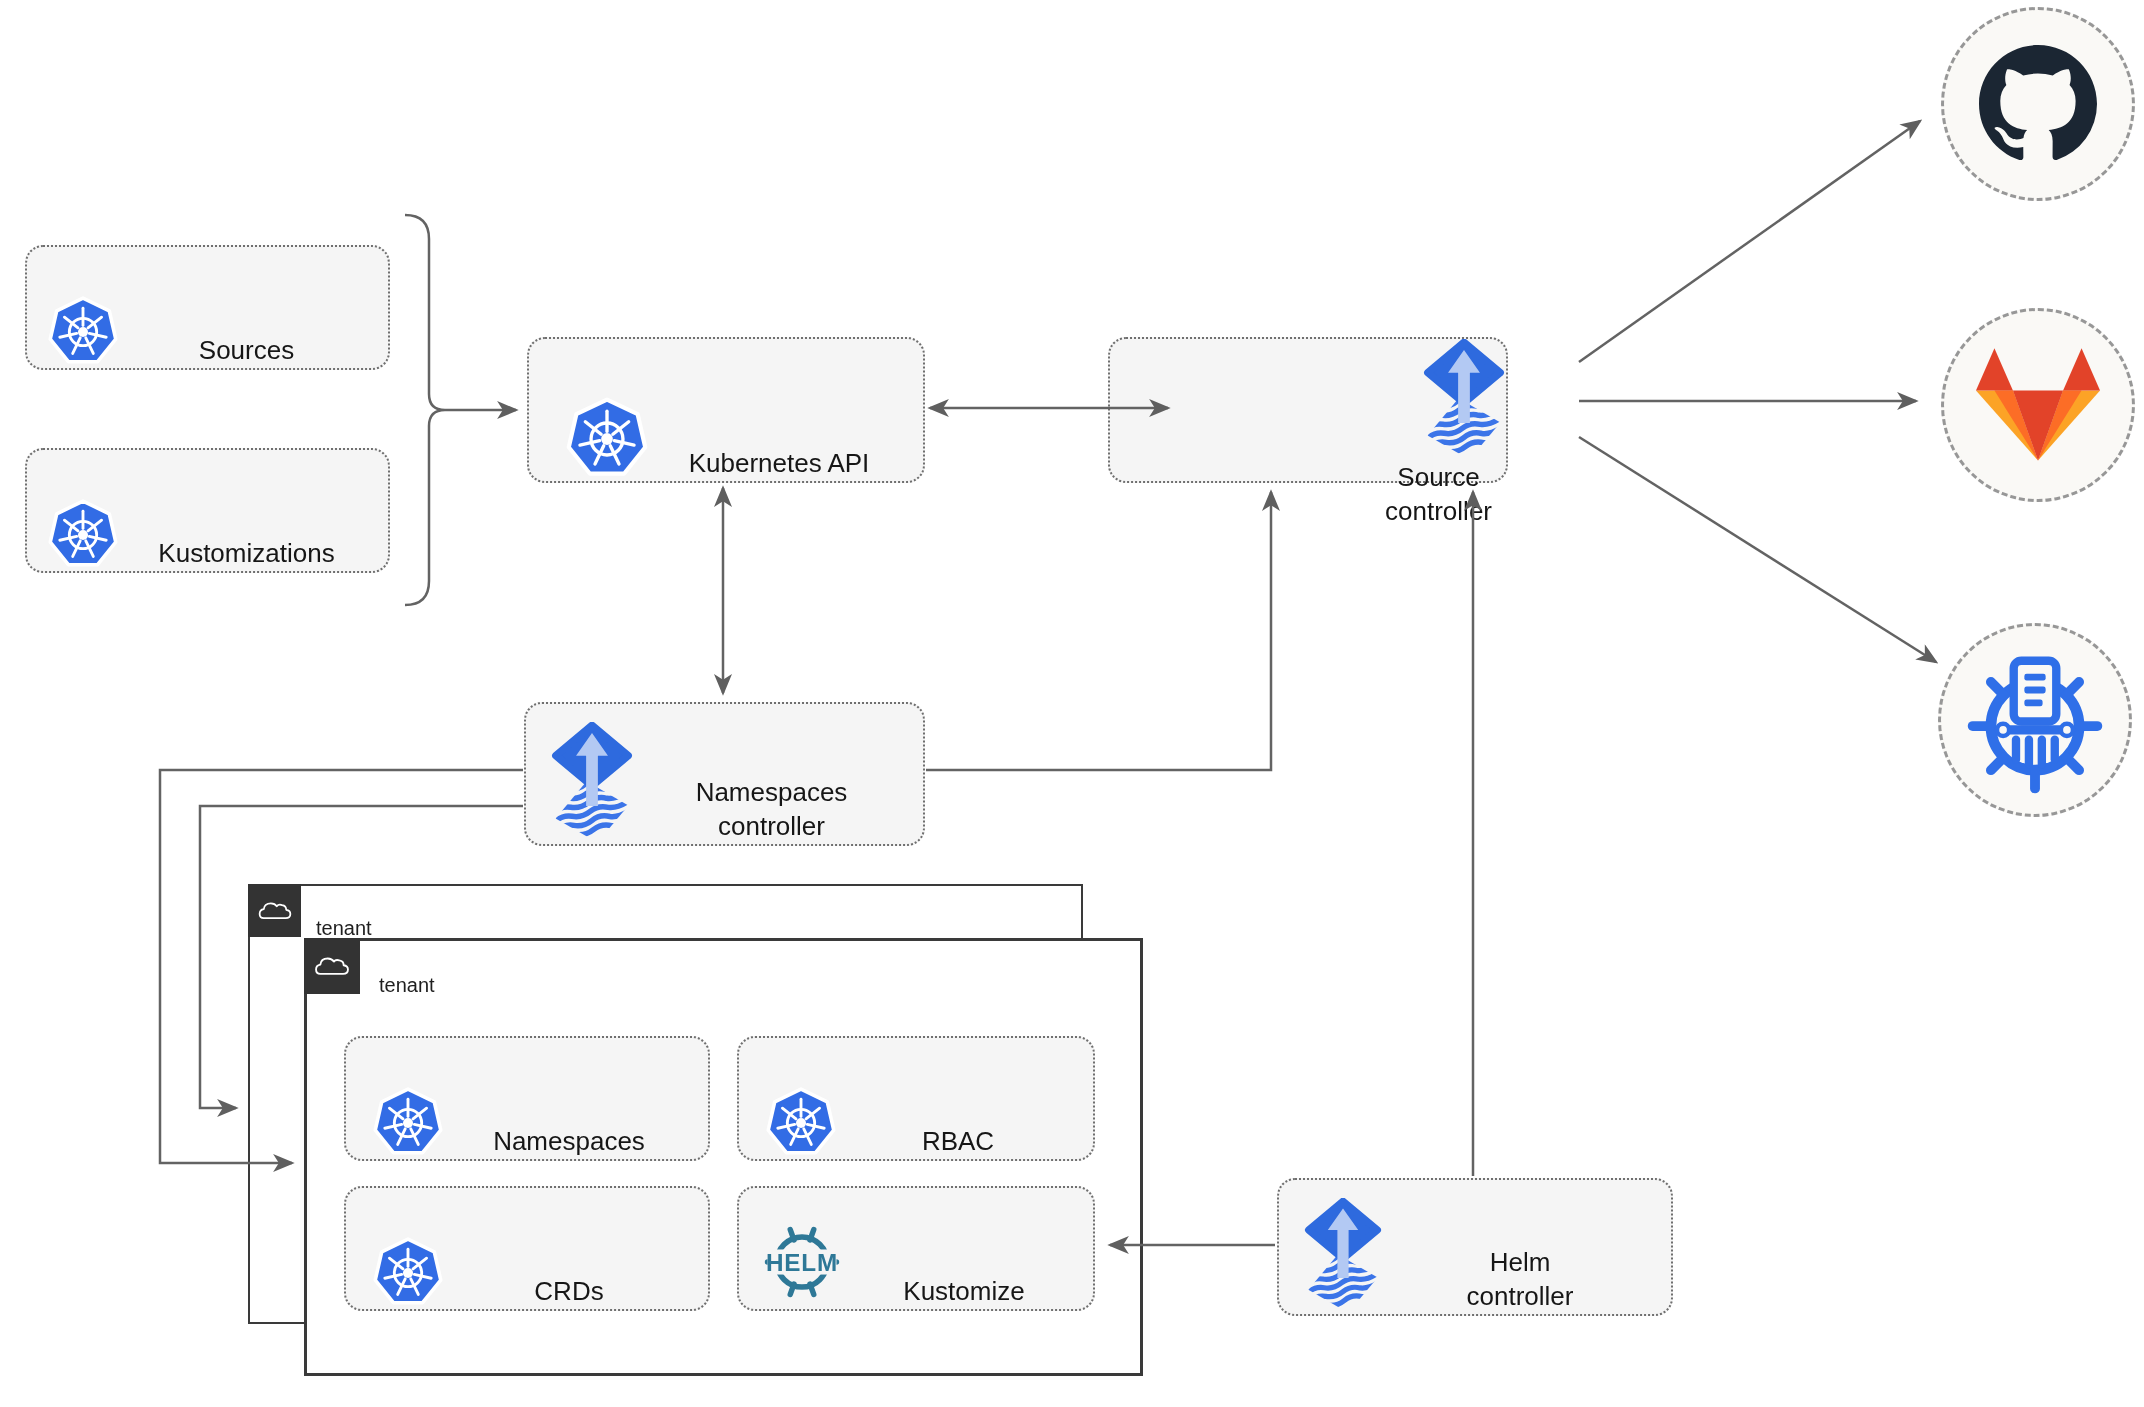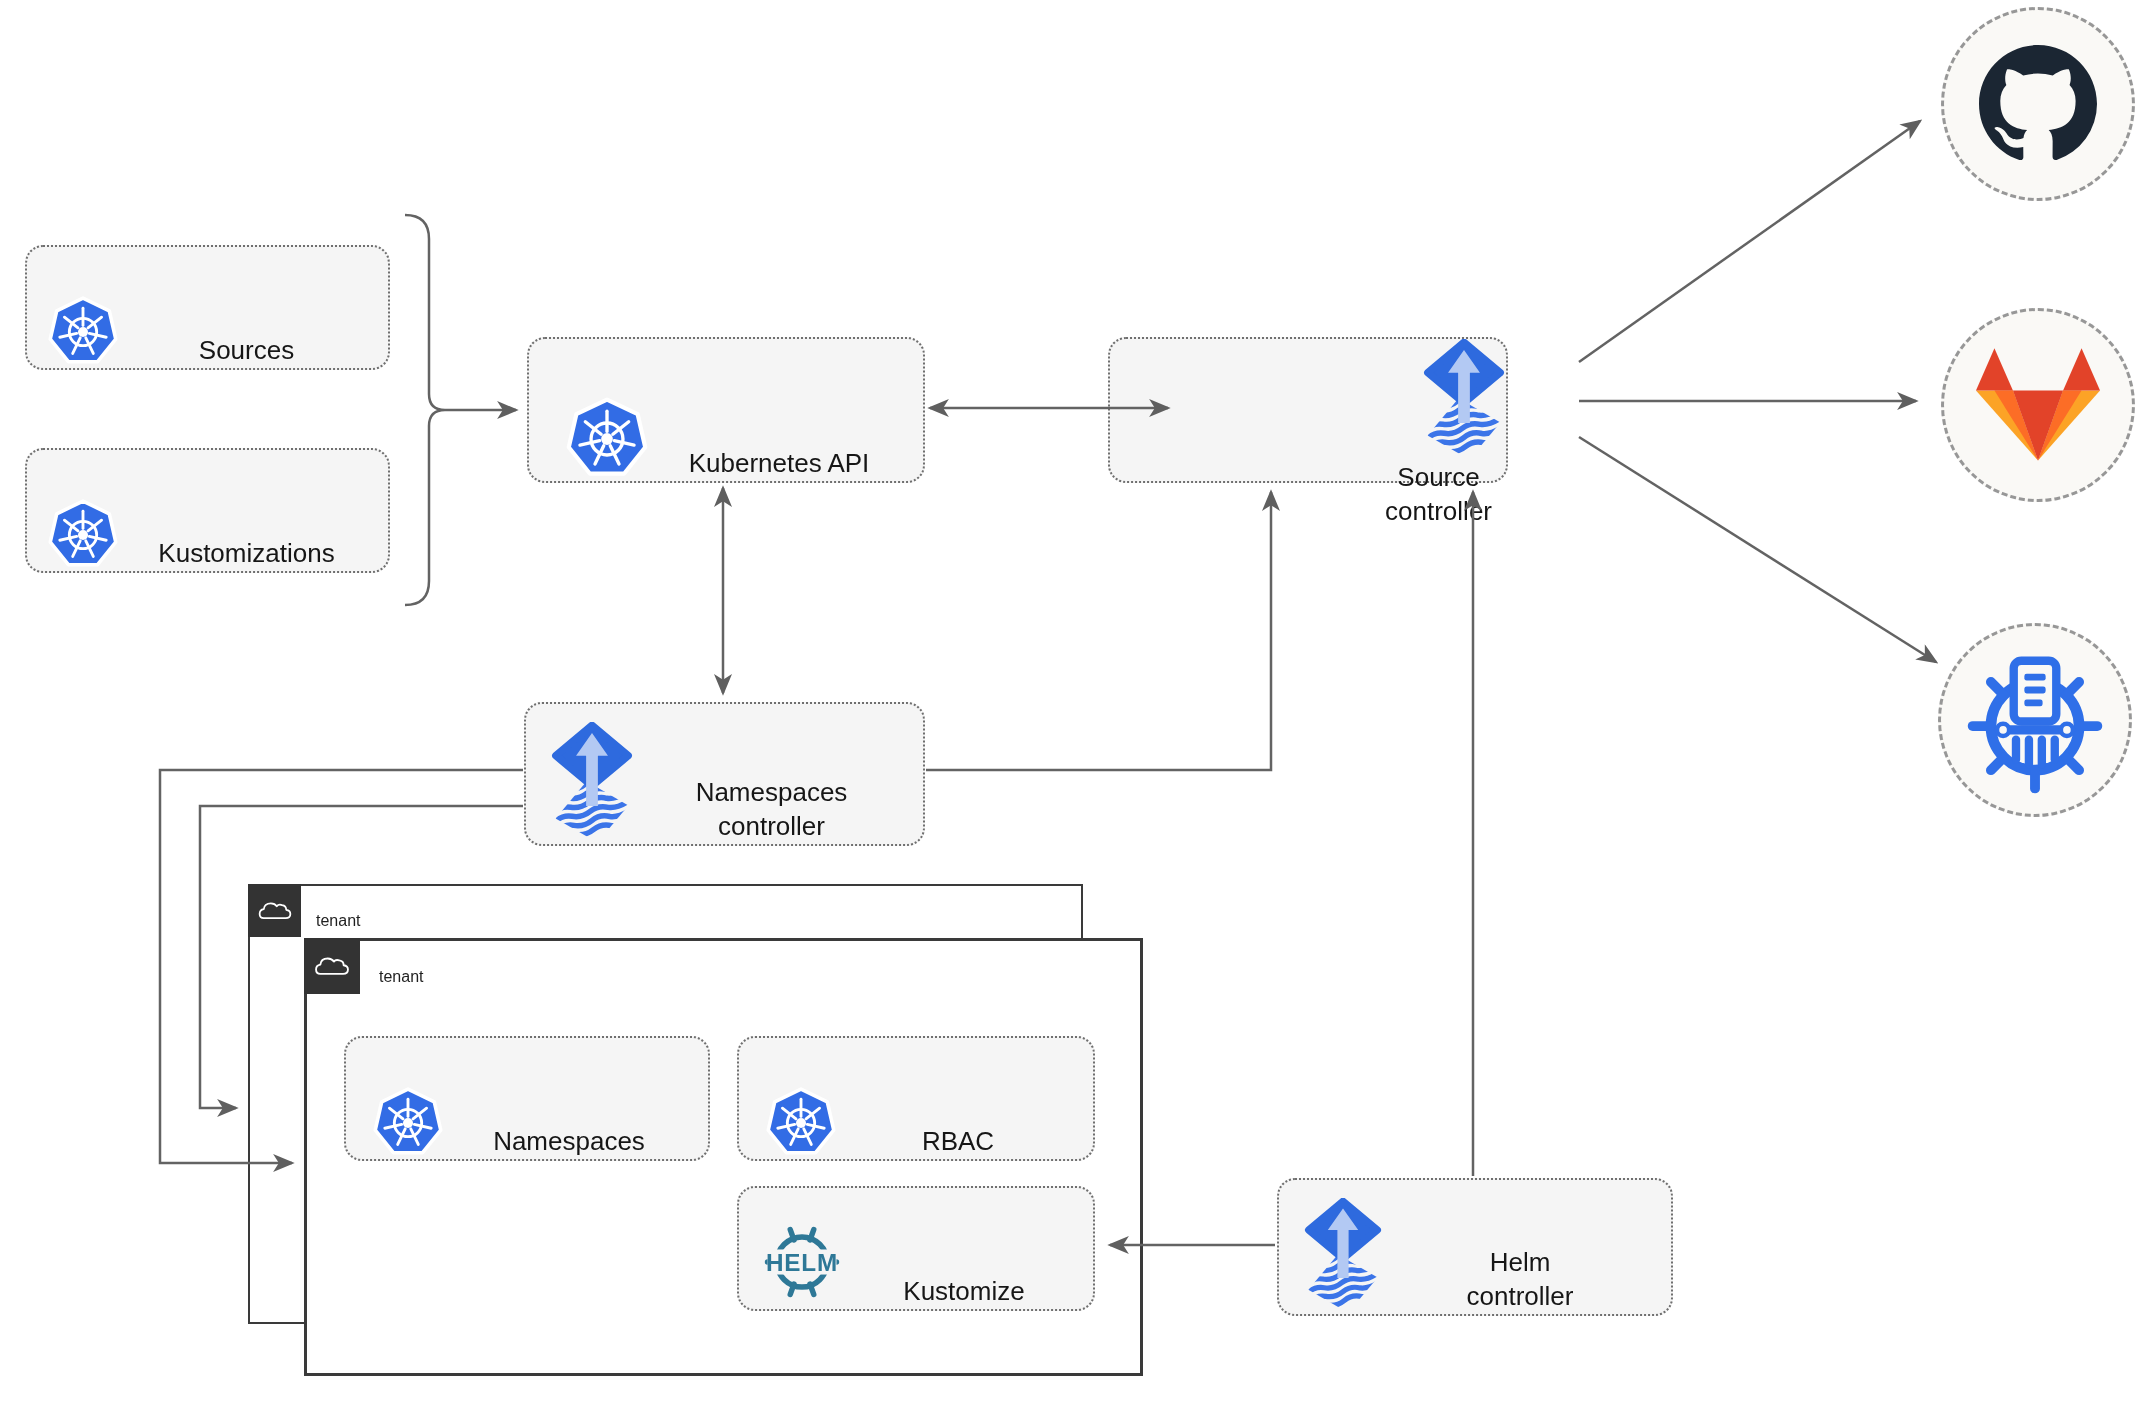--- a/index.html
+++ b/index.html
@@ -11,22 +11,22 @@
   .pill .icn{flex:0 0 auto;}
   .pill .lbl{flex:1 1 auto;text-align:center;font-size:26px;color:#161616;
              white-space:pre-line;line-height:1.3;padding-right:14px;}
   
   .tenant{position:absolute;background:#ffffff;border:2px solid #3a3a3a;box-sizing:border-box;}
   .tenant.front{border-width:3px;}
   .badge{position:absolute;top:-2px;left:-2px;background:#333333;
          display:flex;align-items:center;justify-content:center;}
   .tenant.back  .badge{width:53px;height:53px;}
   .tenant.front .badge{width:56px;height:56px;top:-3px;left:-3px;}
-  .tlabel{position:absolute;left:66px;top:8px;height:53px;display:flex;align-items:center;
-          font-size:16px;color:#1f1f1f;}
+  .tlabel{position:absolute;left:66px;top:16px;height:53px;display:flex;align-items:center;
+          font-size:20px;color:#1f1f1f;}
   .tenant.front .tlabel{left:72px;height:56px;}
   
   .circle{position:absolute;width:194px;height:194px;border-radius:50%;
           border:3px dashed #979797;background:#faf9f6;box-sizing:border-box;
           display:flex;align-items:center;justify-content:center;}
   .overlay{position:absolute;left:0;top:0;pointer-events:none;}
   .defs{position:absolute;width:0;height:0;}
 </style>
 </head>
 <body>
@@ -190,20 +190,26 @@
     <div class="lbl">RBAC</div>
   </div>
 
   <div class="pill" style="left:344px;top:1036px;width:366px;height:125px;">
     <svg class="icn" style="margin-left:26px;" width="72" height="72" viewBox="0 0 100 100">
         <use href="#sym-k8s"></use>
       </svg>
     <div class="lbl">Namespaces</div>
   </div>
 
+  <div class="pill" style="left:344px;top:1186px;width:366px;height:125px;">
+    <svg class="icn" style="margin-left:26px;" width="72" height="72" viewBox="0 0 100 100">
+        <use href="#sym-k8s"></use>
+      </svg>
+    <div class="lbl">CRDs</div>
+  </div>
 
   <div class="pill" style="left:737px;top:1186px;width:358px;height:125px;">
     <svg class="icn" style="margin-left:16px;" width="94" height="94" viewBox="0 0 120 120">
       <g stroke="#2e7897" stroke-width="7" stroke-linecap="round" fill="none">
         <circle cx="60" cy="60" r="32"></circle>
         <line x1="70.3" y1="31.8" x2="75" y2="18.6"></line>
         <line x1="49.7" y1="31.8" x2="45" y2="18.6"></line>
         <line x1="90" y1="60" x2="104" y2="60"></line>
         <line x1="30" y1="60" x2="16" y2="60"></line>
         <line x1="49.7" y1="88.2" x2="45" y2="101.4"></line>

